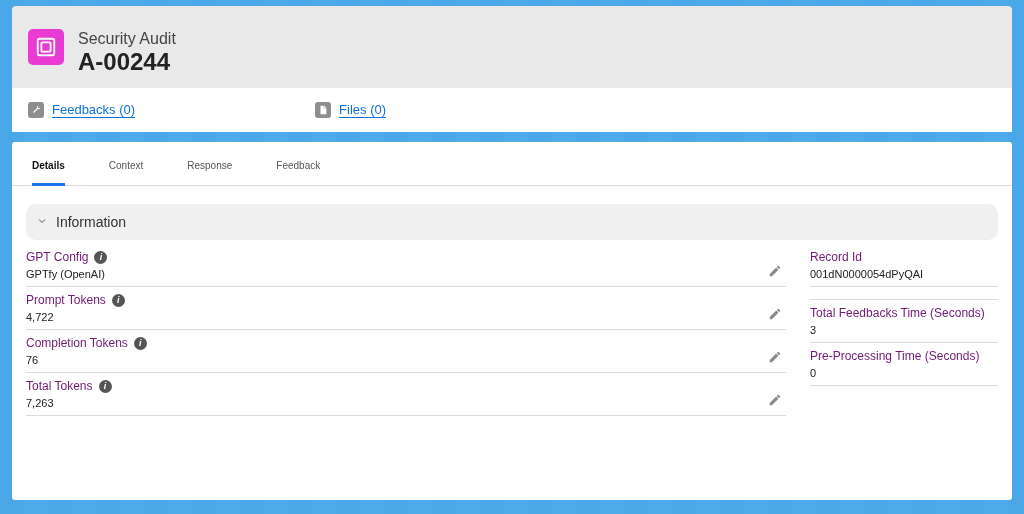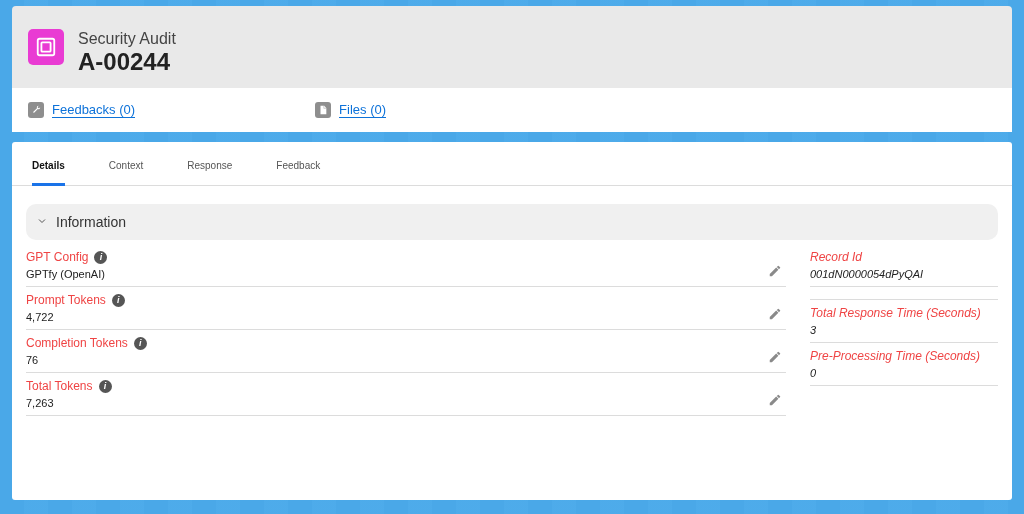--- a/index.html
+++ b/index.html
@@ -42,24 +42,24 @@
 
   .section-hdr{
     margin:18px 14px 0 14px;background:#f0f0f0;padding:10px 10px;
     display:flex;align-items:center;gap:8px;font-size:14px;color:#333;border-radius:10px;
   }
   .chev{display:inline-block;transform:rotate(0);}
 
   .fields{display:flex;padding:4px 14px 0 14px;gap:24px;}
   .col{flex:0 0 auto;}
   .col.left{width:760px;}
-  .col.right{flex:1;font-style:italic;}
+  .col.right{flex:1;}
 
   .fld{border-bottom:1px solid #dcdcdc;padding:6px 0 6px 0;position:relative;}
-  .lbl{font-size:12px;color:#ef4444;display:flex;align-items:center;gap:6px;margin-bottom:4px;}
+  .lbl{font-size:12px;color:#701a75;display:flex;align-items:center;gap:6px;margin-bottom:4px;}
   .val{font-size:11px;color:#222;}
   .info-ic{width:13px;height:13px;border-radius:50%;background:#555;display:inline-flex;align-items:center;justify-content:center;}
   .info-ic::after{content:"i";color:#fff;font-size:9px;font-style:italic;font-weight:700;}
   .pencil{position:absolute;right:4px;bottom:8px;width:14px;height:14px;color:#8a8a8a;cursor:pointer;}
   .pencil svg{width:14px;height:14px;fill:#8a8a8a;}
 </style>
 </head>
 <body>
 
 <div class="bg-pattern"></div>
@@ -179,21 +179,21 @@
             <span>Record Id</span>
           </div>
         <div class="val">001dN0000054dPyQAI</div>
       </div>
 
       <div class="fld">
       </div>
 
       <div class="fld">
         <div class="lbl">
-            <span>Total Response Time (Seconds)</span>
+            <span>Total Feedbacks Time (Seconds)</span>
           </div>
         <div class="val">3</div>
       </div>
 
       <div class="fld">
         <div class="lbl">
             <span>Pre-Processing Time (Seconds)</span>
           </div>
         <div class="val">0</div>
       </div>

